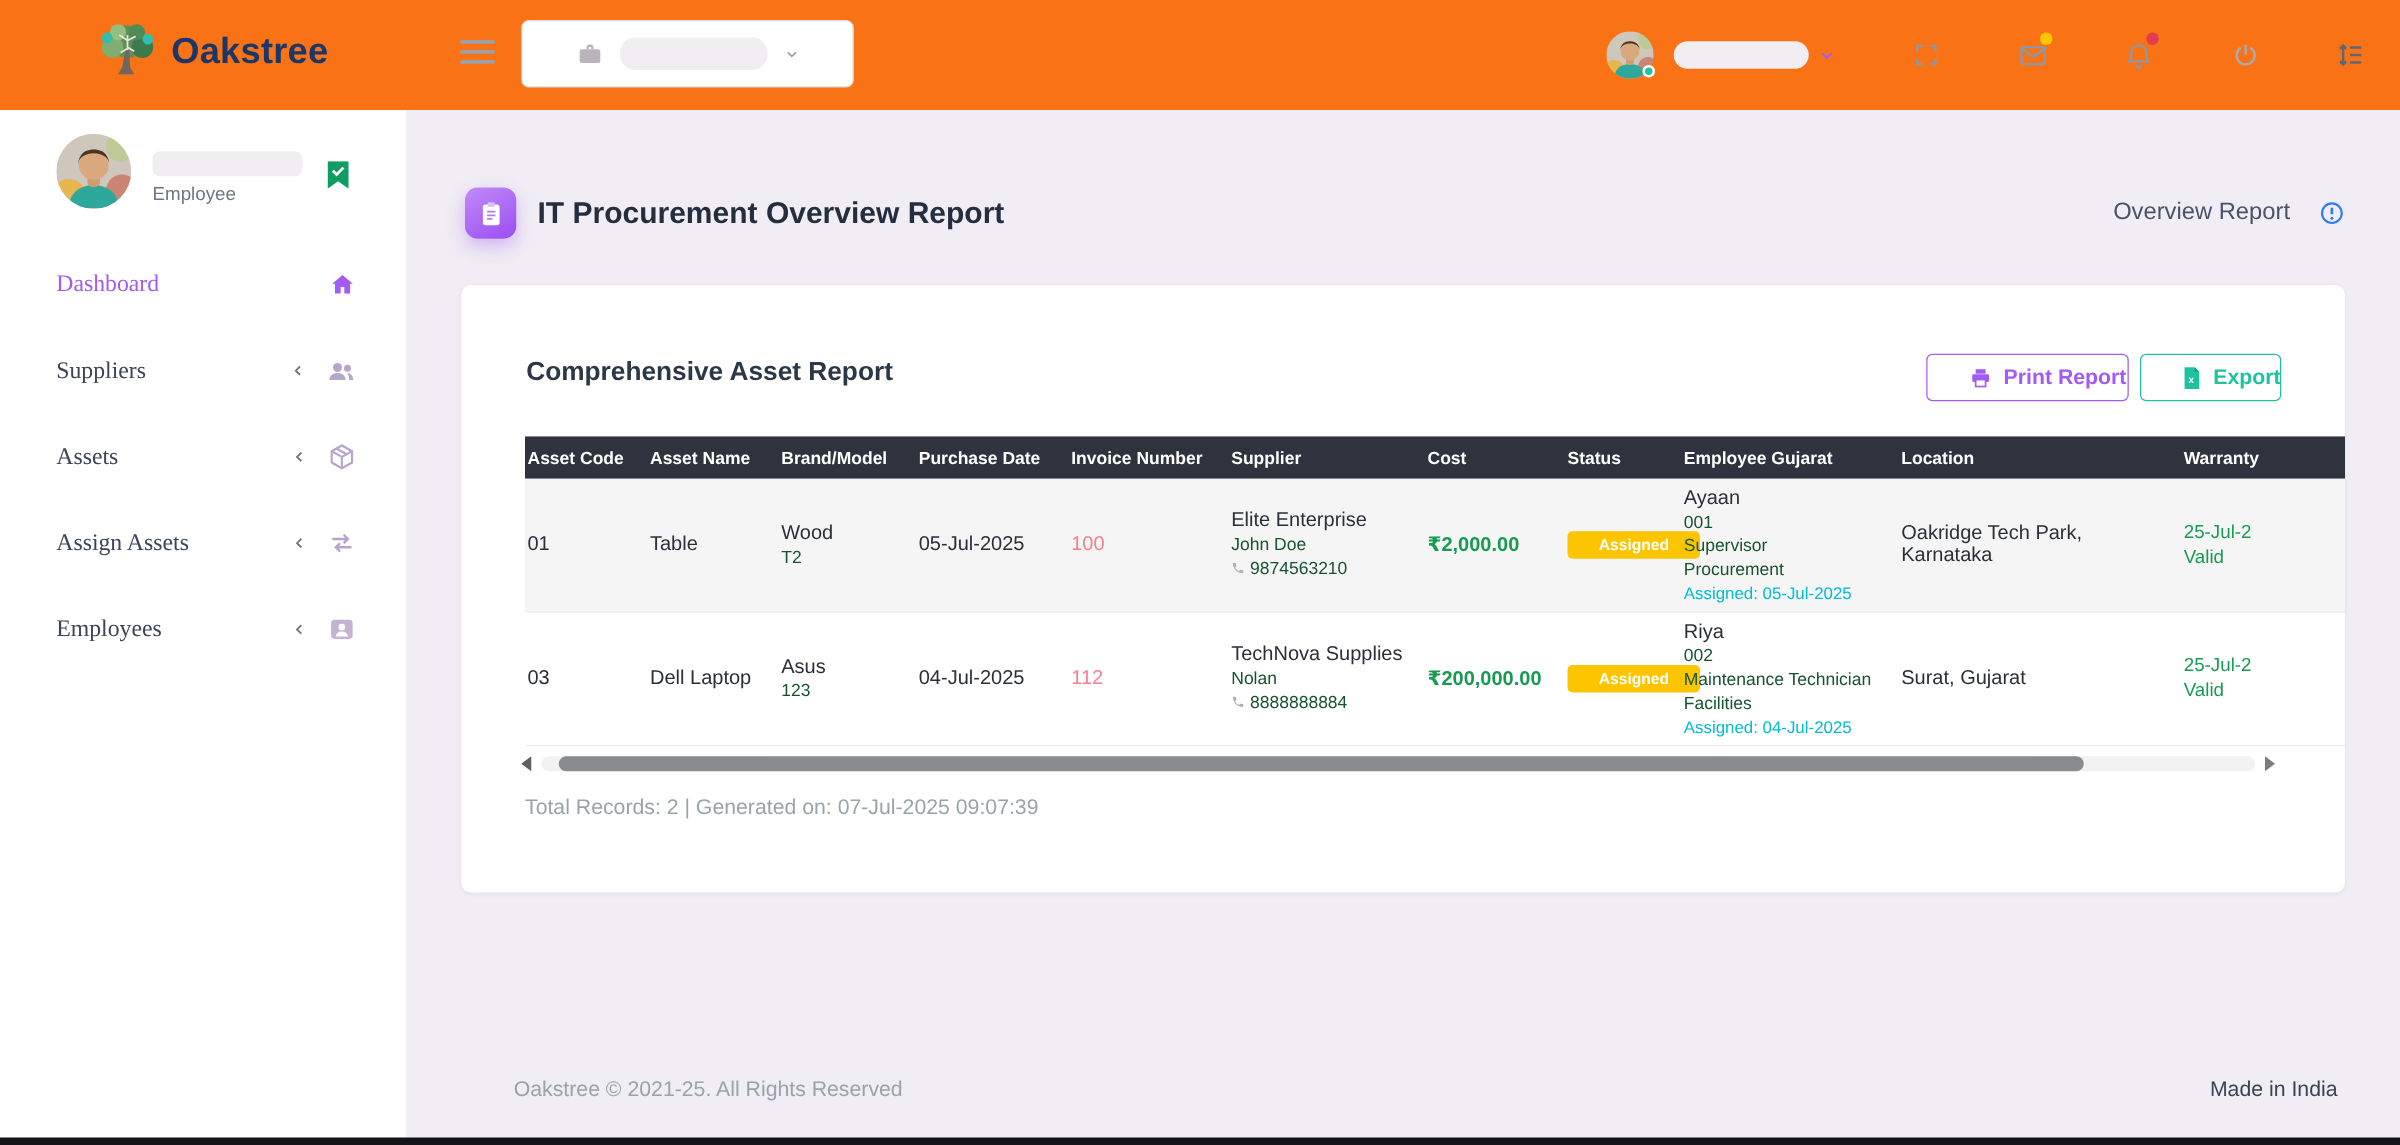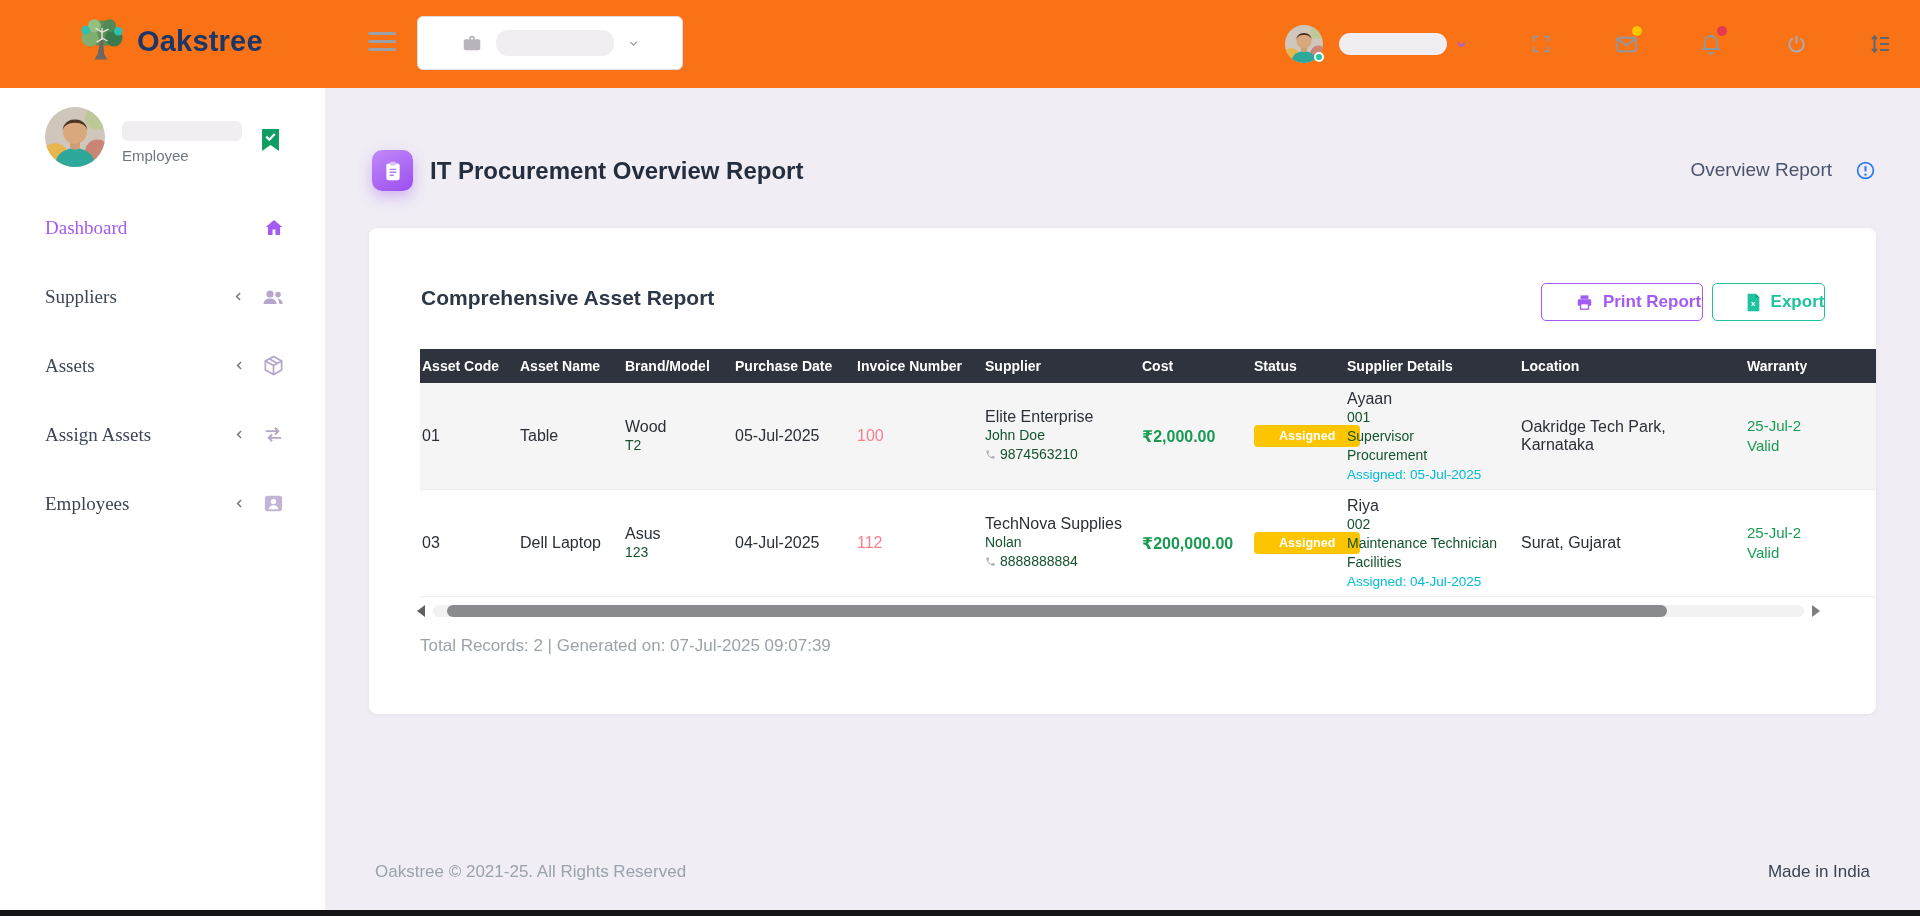--- a/index.html
+++ b/index.html
@@ -90,21 +90,21 @@
     display:flex; align-items:center; }
   .arr { width:0; height:0; border-top:6px solid transparent; border-bottom:6px solid transparent; cursor:pointer; }
   .arr-l { border-right:8px solid #5f6164; margin-right:8px; }
   .arr-r { border-left:8px solid #7b7d80; margin-left:8px; }
   .track { flex:1; height:12px; background:#f2f2f2; border-radius:6px; position:relative; cursor:pointer; }
   .thumb { position:absolute; left:1%; top:0; width:89%; height:12px; background:#898b8e; border-radius:6px; cursor:grab; }
   .summary { position:absolute; left:51px; top:408px; font-size:17px; color:#9ba3aa; }
 
   
   .footer { position:absolute; left:50px; right:50px; bottom:28px; display:flex; justify-content:space-between; }
-  .footer .left { font-size:17px; color:#9aa2ab; }
+  .footer .left { font-size:17px; color:#9aa2ab;margin-left:36px; }
   .footer .right { font-size:17px; color:#3a4352; }
   .bottom-strip { position:absolute; left:0; right:0; bottom:0; height:6px; background:#141416; z-index:9; }
 </style>
 </head>
 <body>
 
 <svg width="0" height="0" style="position:absolute">
   <defs>
     <clipPath id="avclip">
         <circle cx="24" cy="24" r="24"></circle>
@@ -348,21 +348,21 @@
     <div class="table-wrap">
       <div class="thead">
         <div class="th">Asset Code</div>
         <div class="th">Asset Name</div>
         <div class="th">Brand/Model</div>
         <div class="th">Purchase Date</div>
         <div class="th">Invoice Number</div>
         <div class="th">Supplier</div>
         <div class="th">Cost</div>
         <div class="th">Status</div>
-        <div class="th">Supplier Details</div>
+        <div class="th">Employee Gujarat</div>
         <div class="th">Location</div>
         <div class="th">Warranty</div>
       </div>
 
       <div class="trow striped">
         <div class="td bold">01</div>
         <div class="td">Table</div>
         <div class="td">
           <div>Wood</div>
           <div class="muted">T2</div>

